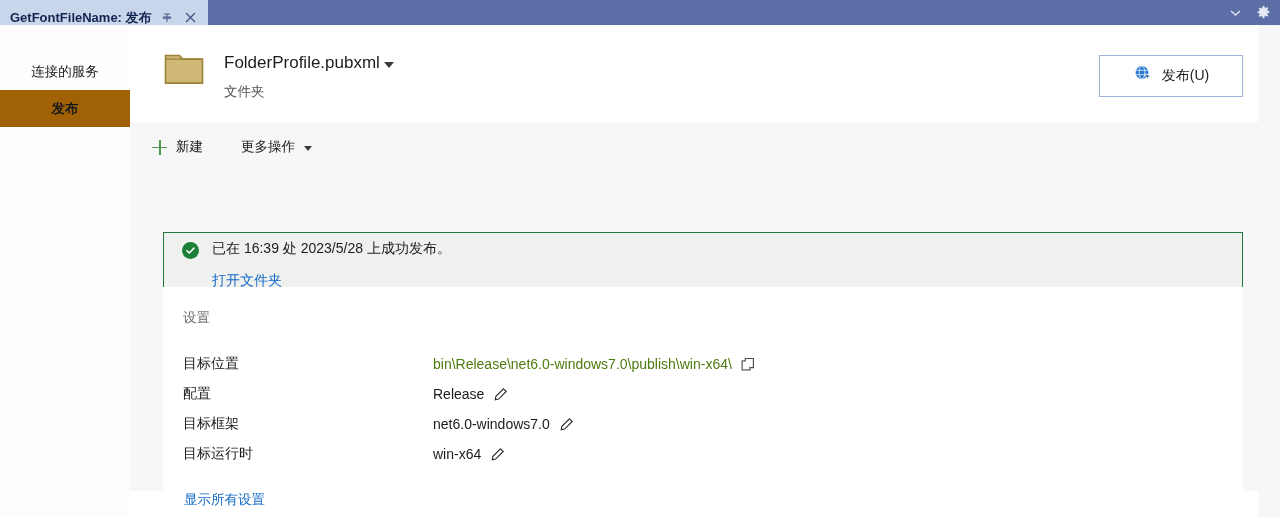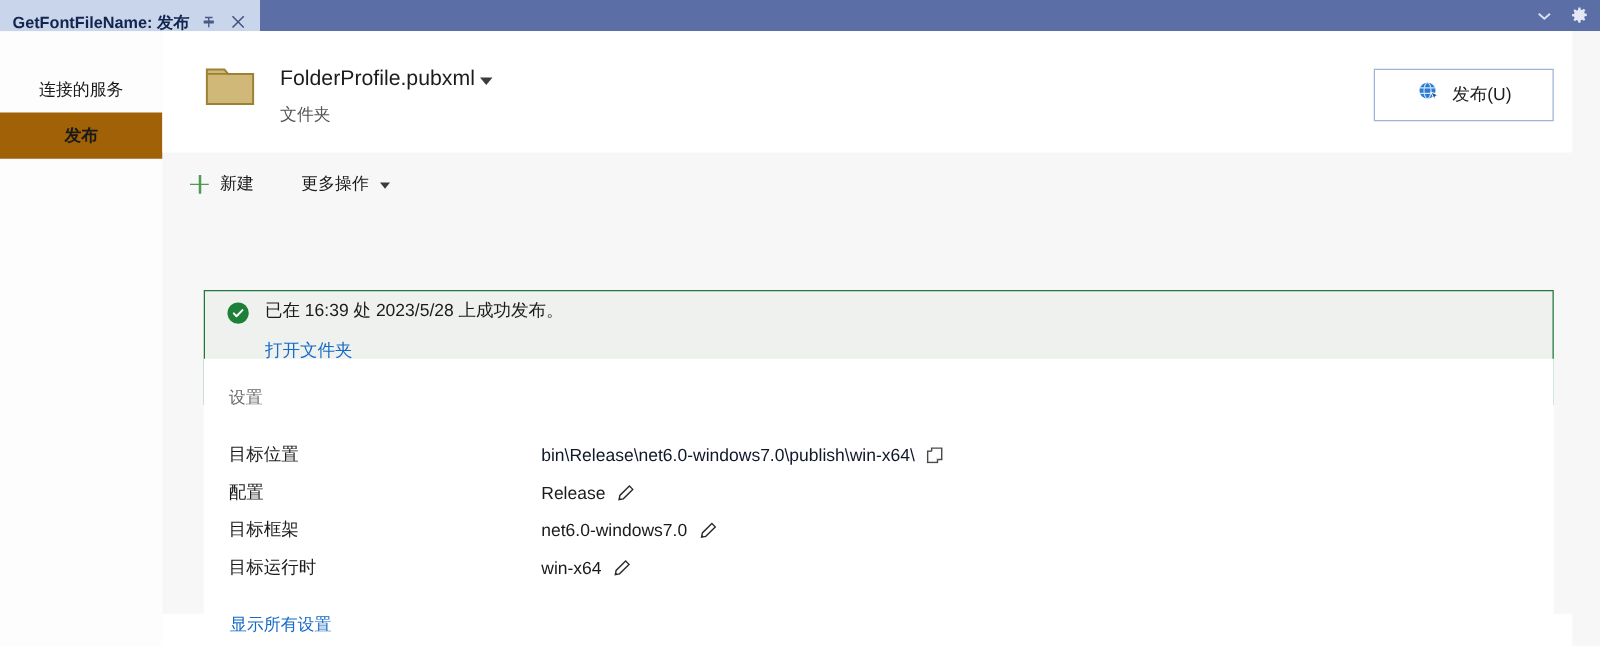--- a/index.html
+++ b/index.html
@@ -158,21 +158,21 @@
     padding: 22px 0 0 20px;
   }
   .settings-title { font-size: 13.5px; color: #6a6a6a; }
   .settings-rows { margin-top: 22px; }
   .srow {
     display: flex; align-items: center;
     height: 30px;
   }
   .skey { width: 250px; font-size: 14px; color: #1b1b1b; }
   .sval { font-size: 14px; color: #1b1b1b; display: flex; align-items: center; gap: 9px; }
-  .sval.link { color: #0f172a; cursor: pointer; }
+  .sval.link { color: #4d7c0f; cursor: pointer; }
   .pencil-icon { width: 15px; height: 15px; cursor: pointer; }
   .copy-icon { width: 15px; height: 15px; cursor: pointer; }
   .show-all {
     margin-top: 22px; margin-left: 1px;
     font-size: 13.5px; color: #1569c7; cursor: pointer;
     display: inline-block;
   }
 
   
   .right-gutter {

